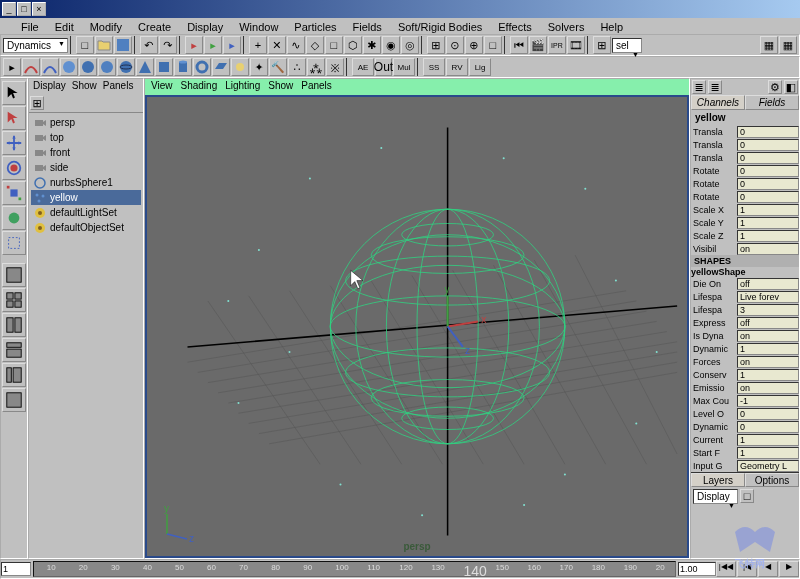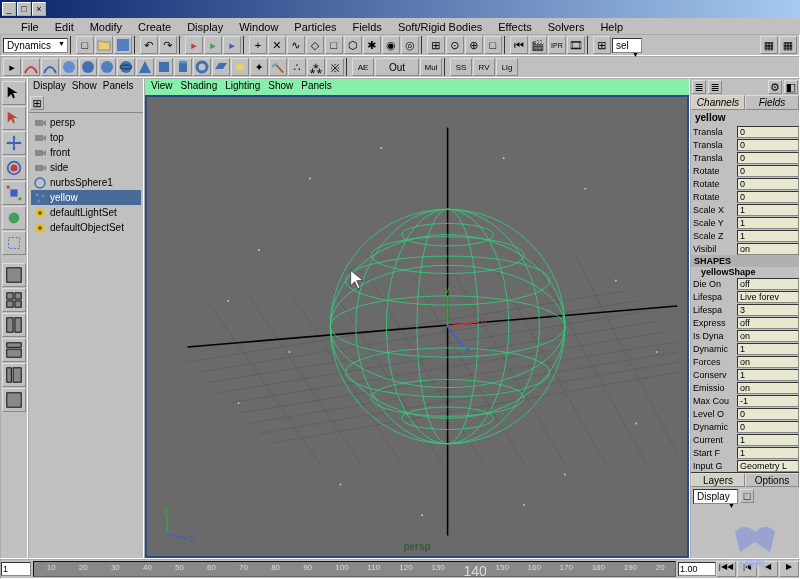--- a/index.html
+++ b/index.html
@@ -41,21 +41,21 @@
 .rightpanel { width: 110px; background: #c0c0c0; border: 1px inset #fff; display: flex; flex-direction: column; }
 .rp-icons { height: 18px; display: flex; gap: 2px; padding: 1px; }
 .rp-tabs { height: 16px; display: flex; font-style: italic; }
 .rp-tab { flex: 1; text-align: center; border: 1px outset #ddd; font-size: 10px; padding: 1px; }
 .rp-tab.active { background: #d4d0c8; }
 .rp-name { font-weight: bold; padding: 2px 4px; background: #c0c0c0; }
 .rp-row { display: flex; height: 13px; align-items: center; }
 .rp-label { width: 46px; padding-left: 2px; font-size: 9px; overflow: hidden; white-space: nowrap; }
 .rp-val { flex: 1; background: #e8e8d0; border: 1px inset #888; padding: 0 2px; font-size: 9px; height: 12px; overflow: hidden; white-space: nowrap; }
 .rp-header { font-weight: bold; padding: 1px 3px; background: #b0b0b0; font-size: 9px; }
-.rp-sub { padding-left: 10px; font-weight: bold; font-size: 9px; }
+.rp-sub { font-weight: bold; font-size: 9px; }
 
 .layers { border-top: 1px inset #888; }
 .layers-tabs { display: flex; height: 14px; }
 .layers-content { height: 60px; }
 
 .timeline { height: 20px; background: #c0c0c0; border: 1px inset #fff; display: flex; align-items: center; position: relative; }
 .tl-scale { flex: 1; height: 16px; background: #888; border: 1px inset #666; margin: 0 2px; position: relative; overflow: hidden; }
 .tl-input { width: 30px; background: white; border: 1px inset #888; font-size: 9px; padding: 1px; }
 .tl-btns { display: flex; gap: 1px; }
 .tl-btn { width: 20px; height: 16px; border: 1px outset #ddd; font-size: 8px; text-align: center; }
@@ -201,21 +201,21 @@
         <circle cx="8" cy="8" r="4" fill="#e8d070"></circle>
       </svg>
     </div>
   <div class="tbtn">✦</div>
   <div class="tbtn">🔨</div>
   <div class="tbtn">∴</div>
   <div class="tbtn">⁂</div>
   <div class="tbtn">※</div>
   <div class="sep"></div>
   <div class="tbtn" style="width:22px;font-size:8px">AE</div>
-  <div class="tbtn" style="width:44px;font-size:10px">Out</div>
+  <div class="tbtn" style="width:17px;font-size:12px">Out</div>
   <div class="tbtn" style="width:22px;font-size:8px">Mul</div>
   <div class="sep"></div>
   <div class="tbtn" style="width:22px;font-size:8px">SS</div>
   <div class="tbtn" style="width:22px;font-size:8px">RV</div>
   <div class="tbtn" style="width:22px;font-size:8px">Lig</div>
 </div>
 
 <div class="main">
   <div class="lefttool">
     <div class="ltbtn">

